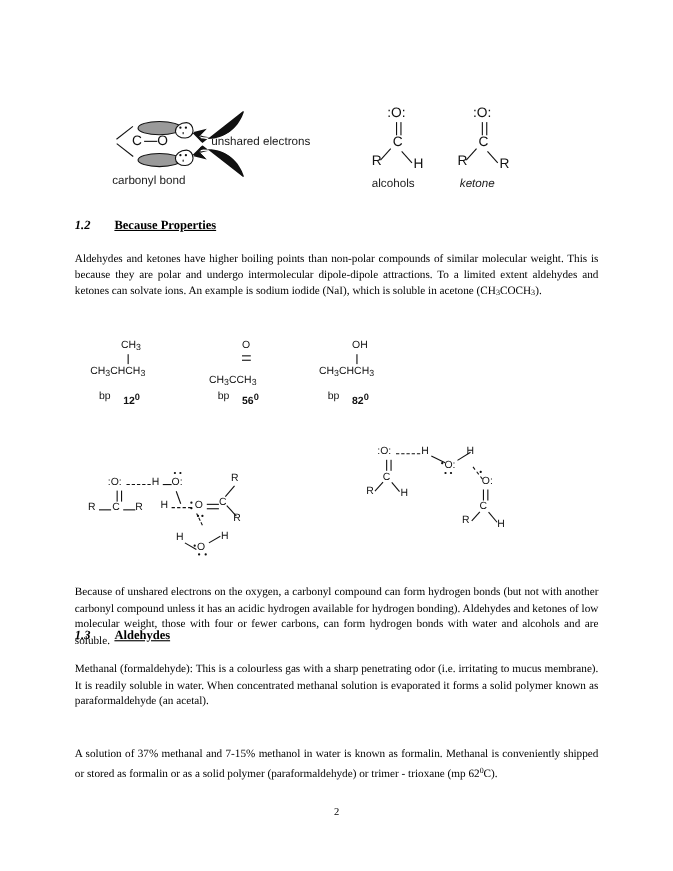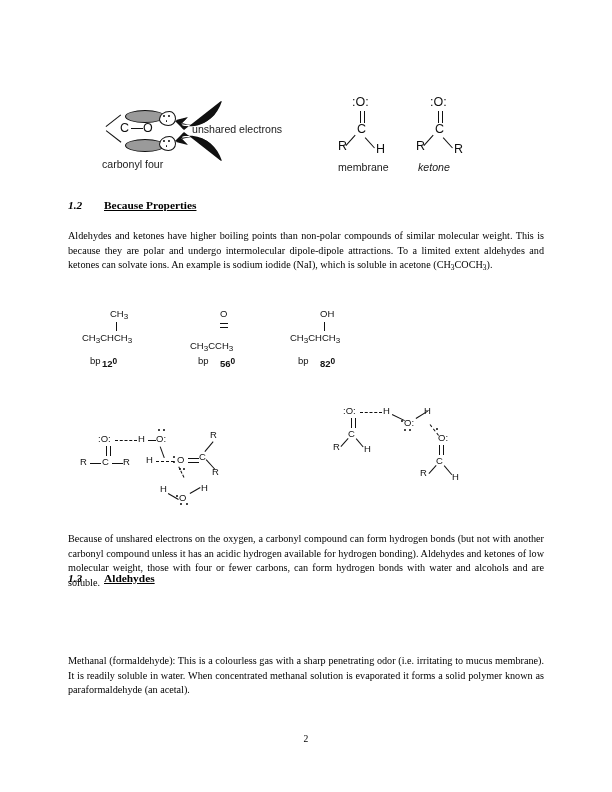--- a/index.html
+++ b/index.html
@@ -115,33 +115,33 @@
       <path d="M46,2 C40,20 24,28 7,24 L14,17 L2,20 L9,29 L8,23 C26,29 42,20 48,1 Z" fill="#111"></path>
       <path d="M47,1 C41,21 24,30 6,25 L13,18 L1,21 L10,30" fill="#111"></path>
     </svg>
     <svg class="arrow" style="left:74px;top:36px;width:48px;height:30px;" viewBox="0 0 48 30">
       <path d="M47,29 C41,9 24,0 6,5 L13,12 L1,9 L10,0" fill="#111"></path>
       <path d="M46,28 C40,10 24,2 7,6 L14,13 L2,10 L9,1 L8,7 C26,1 42,10 48,29 Z" fill="#111"></path>
     </svg>
 
     <div class="at lbl" style="left:92px;top:27px;">unshared electrons</div>
 
-    <div class="at lbl" style="left:2px;top:62px;">carbonyl four</div>
+    <div class="at lbl" style="left:2px;top:62px;">carbonyl bond</div>
   </div>
 
   <div class="dg" style="left:340px;top:96px;width:80px;height:80px;">
     <div class="at" style="left:12px;top:0px;">:O:</div>
     <div class="bondv" style="left:20px;top:15px;height:12px;"></div>
     <div class="bondv" style="left:24px;top:15px;height:12px;"></div>
     <div class="at" style="left:17px;top:27px;">C</div>
     <div class="diag" style="left:6px;top:49px;width:14px;transform:rotate(-48deg);"></div>
     <div class="diag" style="left:25px;top:41px;width:14px;transform:rotate(48deg);"></div>
     <div class="at" style="left:-2px;top:44px;">R</div>
     <div class="at" style="left:36px;top:47px;">H</div>
-    <div class="at lbl" style="left:-2px;top:65px;">membrane</div>
+    <div class="at lbl" style="left:-2px;top:65px;">alcohols</div>
   </div>
 
   <div class="dg" style="left:418px;top:96px;width:80px;height:80px;">
     <div class="at" style="left:12px;top:0px;">:O:</div>
     <div class="bondv" style="left:20px;top:15px;height:12px;"></div>
     <div class="bondv" style="left:24px;top:15px;height:12px;"></div>
     <div class="at" style="left:17px;top:27px;">C</div>
     <div class="diag" style="left:6px;top:49px;width:14px;transform:rotate(-48deg);"></div>
     <div class="diag" style="left:25px;top:41px;width:14px;transform:rotate(48deg);"></div>
     <div class="at" style="left:-2px;top:44px;">R</div>
@@ -158,21 +158,21 @@
     molecular weight. This is because they are polar and undergo intermolecular dipole-dipole
     attractions. To a limited extent aldehydes and ketones can solvate ions. An example is sodium
     iodide (NaI), which is soluble in acetone (CH<sub>3</sub>COCH<sub>3</sub>).
   </div>
 
   <div class="dg" style="left:82px;top:308px;width:110px;height:62px;">
     <div class="at sm" style="left:28px;top:0px;">CH<sub>3</sub></div>
     <div class="bondv" style="left:34px;top:14px;height:9px;"></div>
     <div class="at sm" style="left:0px;top:24px;">CH<sub>3</sub>CHCH<sub>3</sub></div>
     <div class="at sm" style="left:8px;top:47px;">bp</div>
-    <div class="at sm bold" style="left:20px;top:47px;">12<sup>0</sup></div>
+    <div class="at sm bold" style="left:30px;top:47px;">12<sup>0</sup></div>
   </div>
 
   <div class="dg" style="left:190px;top:308px;width:110px;height:62px;">
     <div class="at sm" style="left:30px;top:0px;">O</div>
     <div class="dbl-line" style="left:30px;top:15px;width:8px;"></div>
     <div class="dbl-line" style="left:30px;top:19px;width:8px;"></div>
     <div class="at sm" style="left:0px;top:32px;">CH<sub>3</sub>CCH<sub>3</sub></div>
     <div class="at sm" style="left:8px;top:47px;">bp</div>
     <div class="at sm bold" style="left:30px;top:47px;">56<sup>0</sup></div>
   </div>
@@ -273,22 +273,27 @@
     Because of unshared electrons on the oxygen, a carbonyl compound can form hydrogen bonds
     (but not with another carbonyl compound unless it has an acidic hydrogen available for hydrogen
     bonding). Aldehydes and ketones of low molecular weight, those with four or fewer carbons, can
     form hydrogen bonds with water and alcohols and are soluble.
   </div>
 
   <div class="heading" style="left:68px;top:572px;">
     <span class="num">1.3</span><span class="ttl">Aldehydes</span>
   </div>
 
-  <div class="para" style="left:68px;top:654px;width:476px;">
+  <div class="para" style="left:68px;top:602px;width:476px;">
     Methanal (formaldehyde): This is a colourless gas with a sharp penetrating odor (i.e. irritating to
     mucus membrane). It is readily soluble in water. When concentrated methanal solution is
     evaporated it forms a solid polymer known as paraformaldehyde (an acetal).
   </div>
 
+  <div class="para" style="left:68px;top:679px;width:476px;">
+    A solution of 37% methanal and 7-15% methanol in water is known as formalin. Methanal is
+    conveniently shipped or stored as formalin or as a solid polymer (paraformaldehyde) or trimer -
+    trioxane (mp 62<sup>0</sup>C).
+  </div>
 
   <div class="pagenum" style="top:733px;">2</div>
 
 </div>
 
 </body></html>

